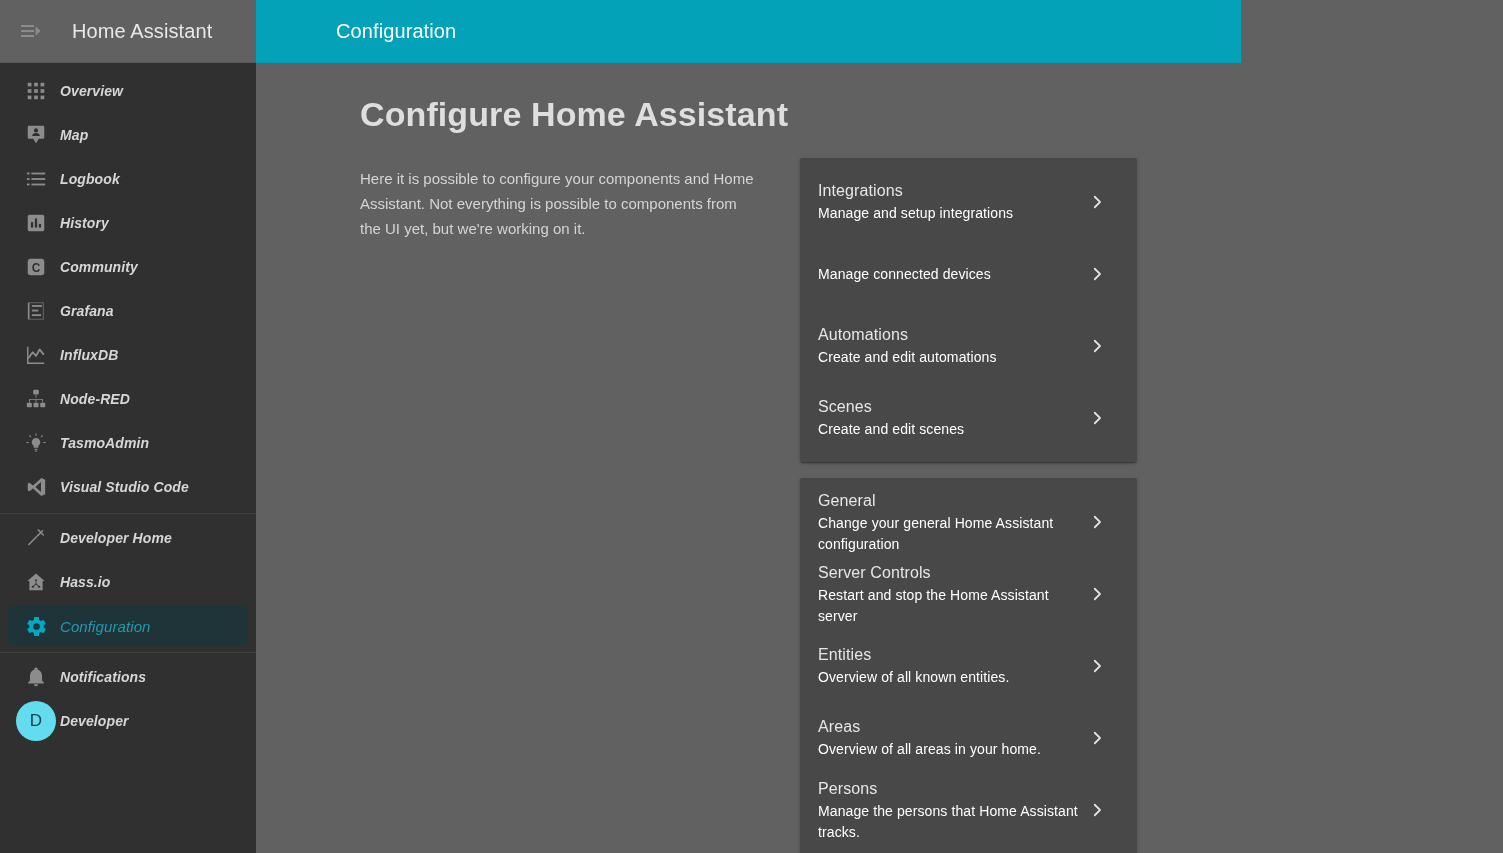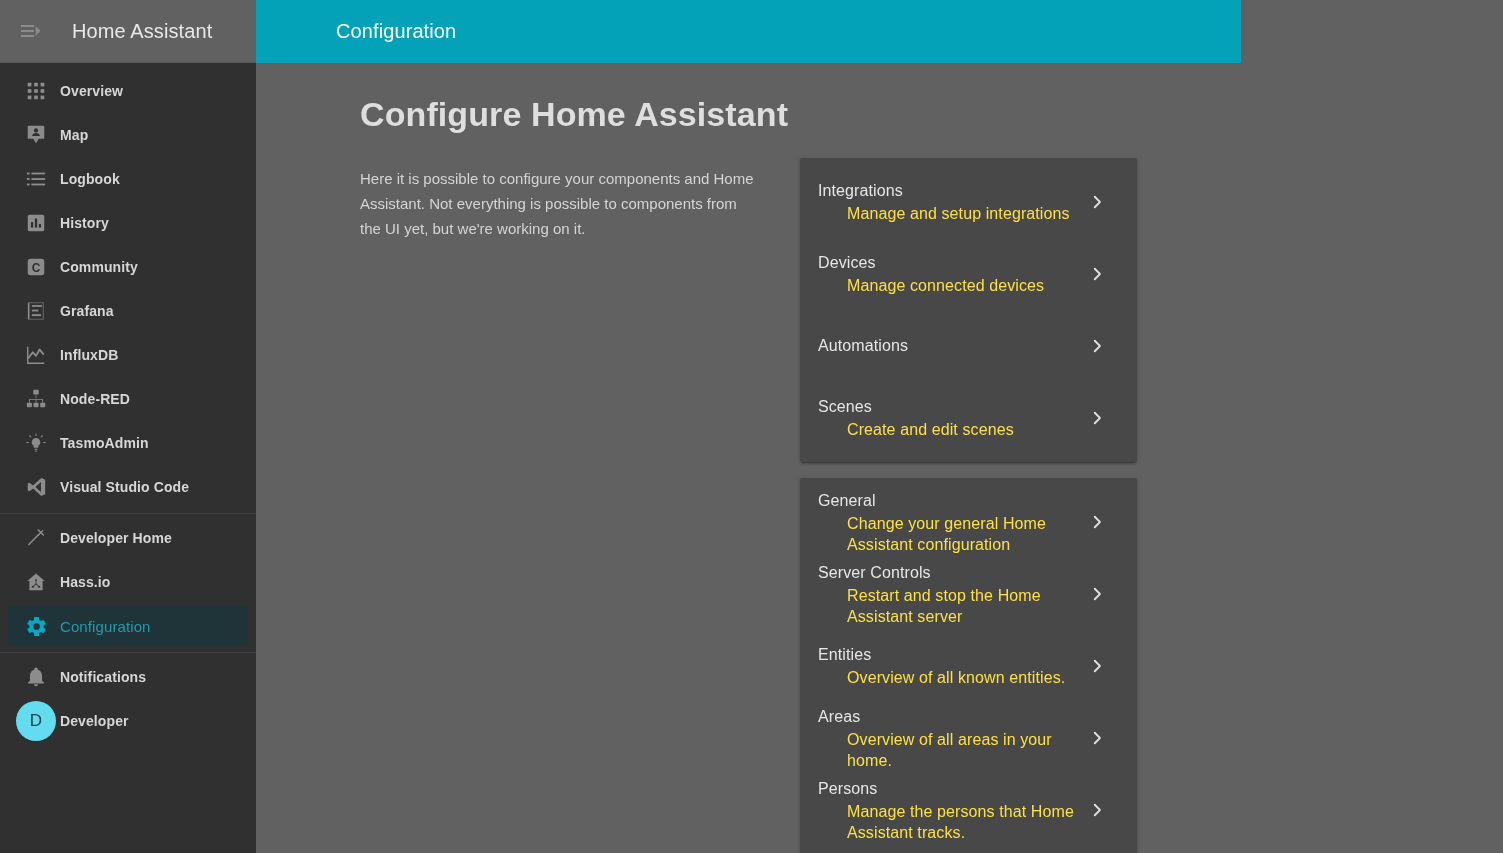--- a/index.html
+++ b/index.html
@@ -67,20 +67,21 @@
   .nav-item .ic {
     width: 48px; flex: 0 0 48px;
     display: flex; align-items: center; justify-content: center;
     color: #8c8c8c;
   }
   .nav-item .lbl {
     font-size: 14px;
     font-weight: bold;
     color: #d6d6d6;
     letter-spacing: .1px;
+    font-style: italic;
   }
   .nav-item.selected { background: #1f3438; }
   .nav-item.selected .ic { color: #03a9c4; }
   .nav-item.selected .lbl { color: #1f9ab0; font-weight: normal; font-size: 15px; }
 
   .sidebar-divider {
     height: 1px;
     background: #3e3e3e;
     margin: 6px 0 4px 0;
   }
@@ -169,26 +170,25 @@
     cursor: pointer;
   }
   .row-text { flex: 1 1 auto; }
   .row-title {
     font-size: 16px;
     color: #e6e6e6;
     line-height: 22px;
     letter-spacing: .1px;
   }
   .row-sub {
-    font-size: 16px;
-    color: #fde047;
+    font-size: 14px;
+    color: #ffffff;
     line-height: 21px;
     margin-top: 1px;
     letter-spacing: .1px;
-    margin-left: 29px;
   }
   .chev {
     flex: 0 0 24px;
     color: #e0e0e0;
     display: flex;
     align-items: center;
     justify-content: center;
   }
   svg { display: block; }
 </style>
@@ -420,33 +420,33 @@
               </div>
               <div class="chev">
                 <svg width="18" height="18" viewBox="0 0 24 24" fill="none" stroke="currentColor" stroke-width="2.4" stroke-linecap="round" stroke-linejoin="round">
                     <path d="M9 5l7 7-7 7"></path>
                   </svg>
               </div>
             </div>
 
             <div class="row">
               <div class="row-text">
-                <div class="row-title">Devices</div>
                 <div class="row-sub">Manage connected devices</div>
               </div>
               <div class="chev">
                 <svg width="18" height="18" viewBox="0 0 24 24" fill="none" stroke="currentColor" stroke-width="2.4" stroke-linecap="round" stroke-linejoin="round">
                     <path d="M9 5l7 7-7 7"></path>
                   </svg>
               </div>
             </div>
 
             <div class="row">
               <div class="row-text">
                 <div class="row-title">Automations</div>
+                <div class="row-sub">Create and edit automations</div>
               </div>
               <div class="chev">
                 <svg width="18" height="18" viewBox="0 0 24 24" fill="none" stroke="currentColor" stroke-width="2.4" stroke-linecap="round" stroke-linejoin="round">
                     <path d="M9 5l7 7-7 7"></path>
                   </svg>
               </div>
             </div>
 
             <div class="row">
               <div class="row-text">

